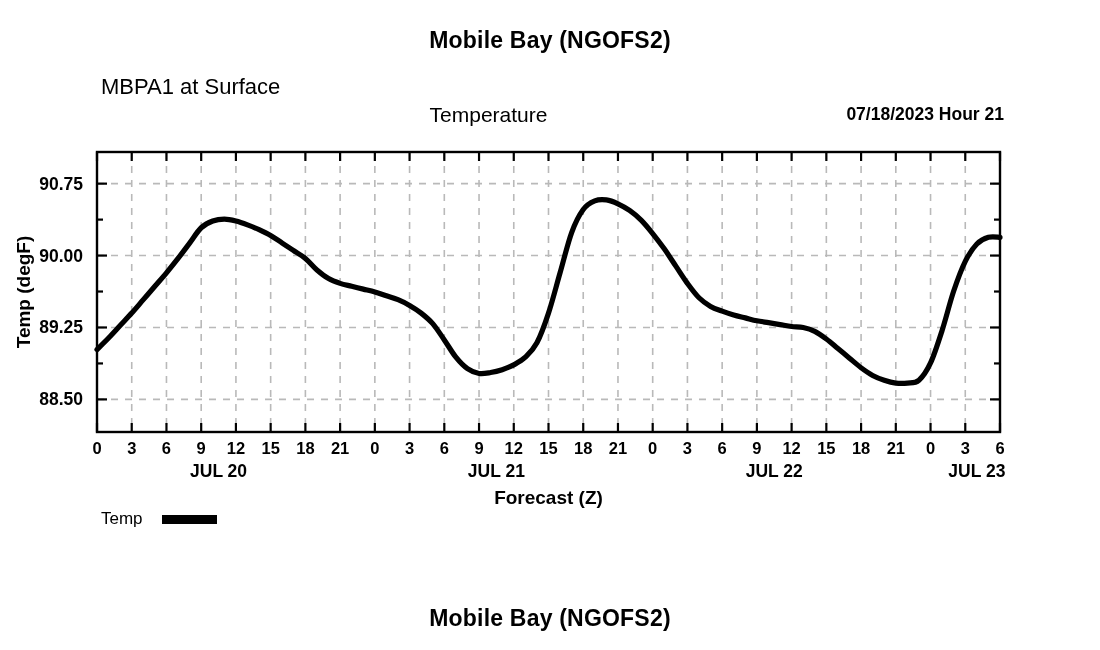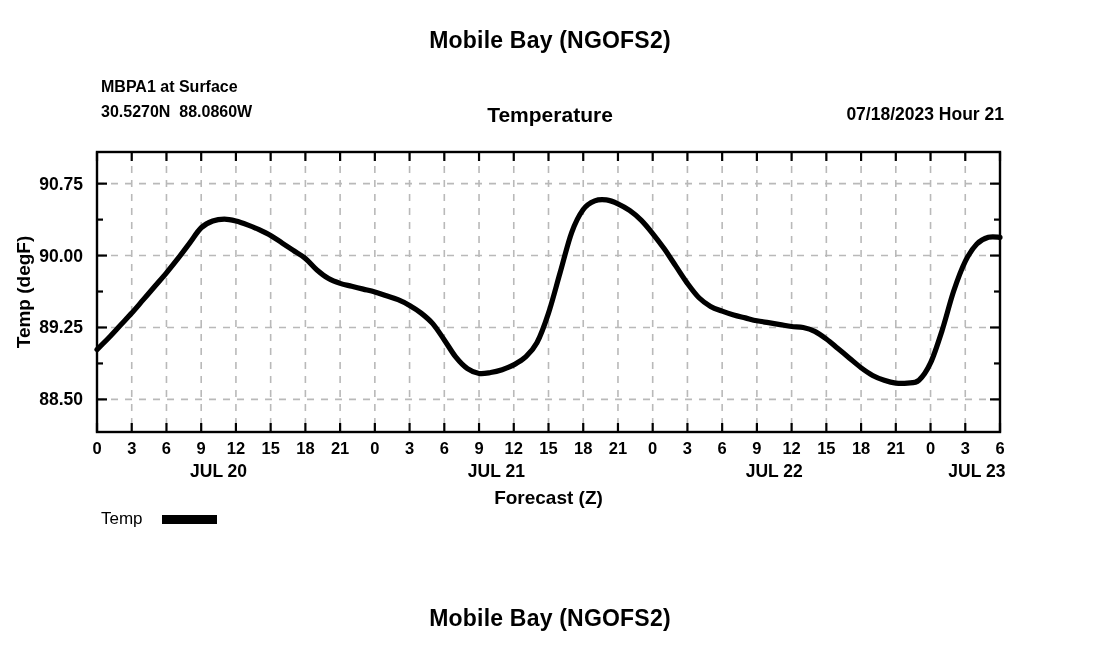--- a/index.html
+++ b/index.html
@@ -37,33 +37,33 @@
     width: 1100px;
     text-align: center;
     font-size: 23px;
     font-weight: bold;
     letter-spacing: 0.2px;
   }
   .hdr-left {
     position: absolute;
     left: 101px;
     top: 74px;
-    font-size: 16px;
-    font-weight: bold;
+    font-size: 22px;
+    font-weight: normal;
     line-height: 25px;
   }
   .hdr-left div { white-space: pre; }
   .hdr-center {
     position: absolute;
     left: 0;
-    width: 1100px;
+    width: 977px;
     top: 103px;
     text-align: center;
     font-size: 21px;
-    font-weight: bold;
+    font-weight: normal;
   }
   .hdr-right {
     position: absolute;
     right: 96px;
     top: 104px;
     font-size: 17.5px;
     font-weight: bold;
     white-space: pre;
   }
   .chart-wrap {
@@ -116,21 +116,20 @@
 </style>
 </head>
 <body>
 
 <div class="page">
 
   <div class="title-top">Mobile Bay (NGOFS2)</div>
 
   <div class="hdr-left">
     <div>MBPA1 at Surface</div>
-    <div>30.5270N  88.0860W</div>
   </div>
 
   <div class="hdr-center">Temperature</div>
 
   <div class="hdr-right">07/18/2023 Hour 21</div>
 
   <div class="chart-wrap">
     <svg id="chart-svg" width="1100" height="560" viewBox="0 0 1100 560">
         <line x1="131.73076923076923" x2="131.73076923076923" y1="152" y2="432" stroke="#b9b9b9" stroke-width="1.6" stroke-dasharray="7 7"></line>
         <line x1="166.46153846153845" x2="166.46153846153845" y1="152" y2="432" stroke="#b9b9b9" stroke-width="1.6" stroke-dasharray="7 7"></line>

